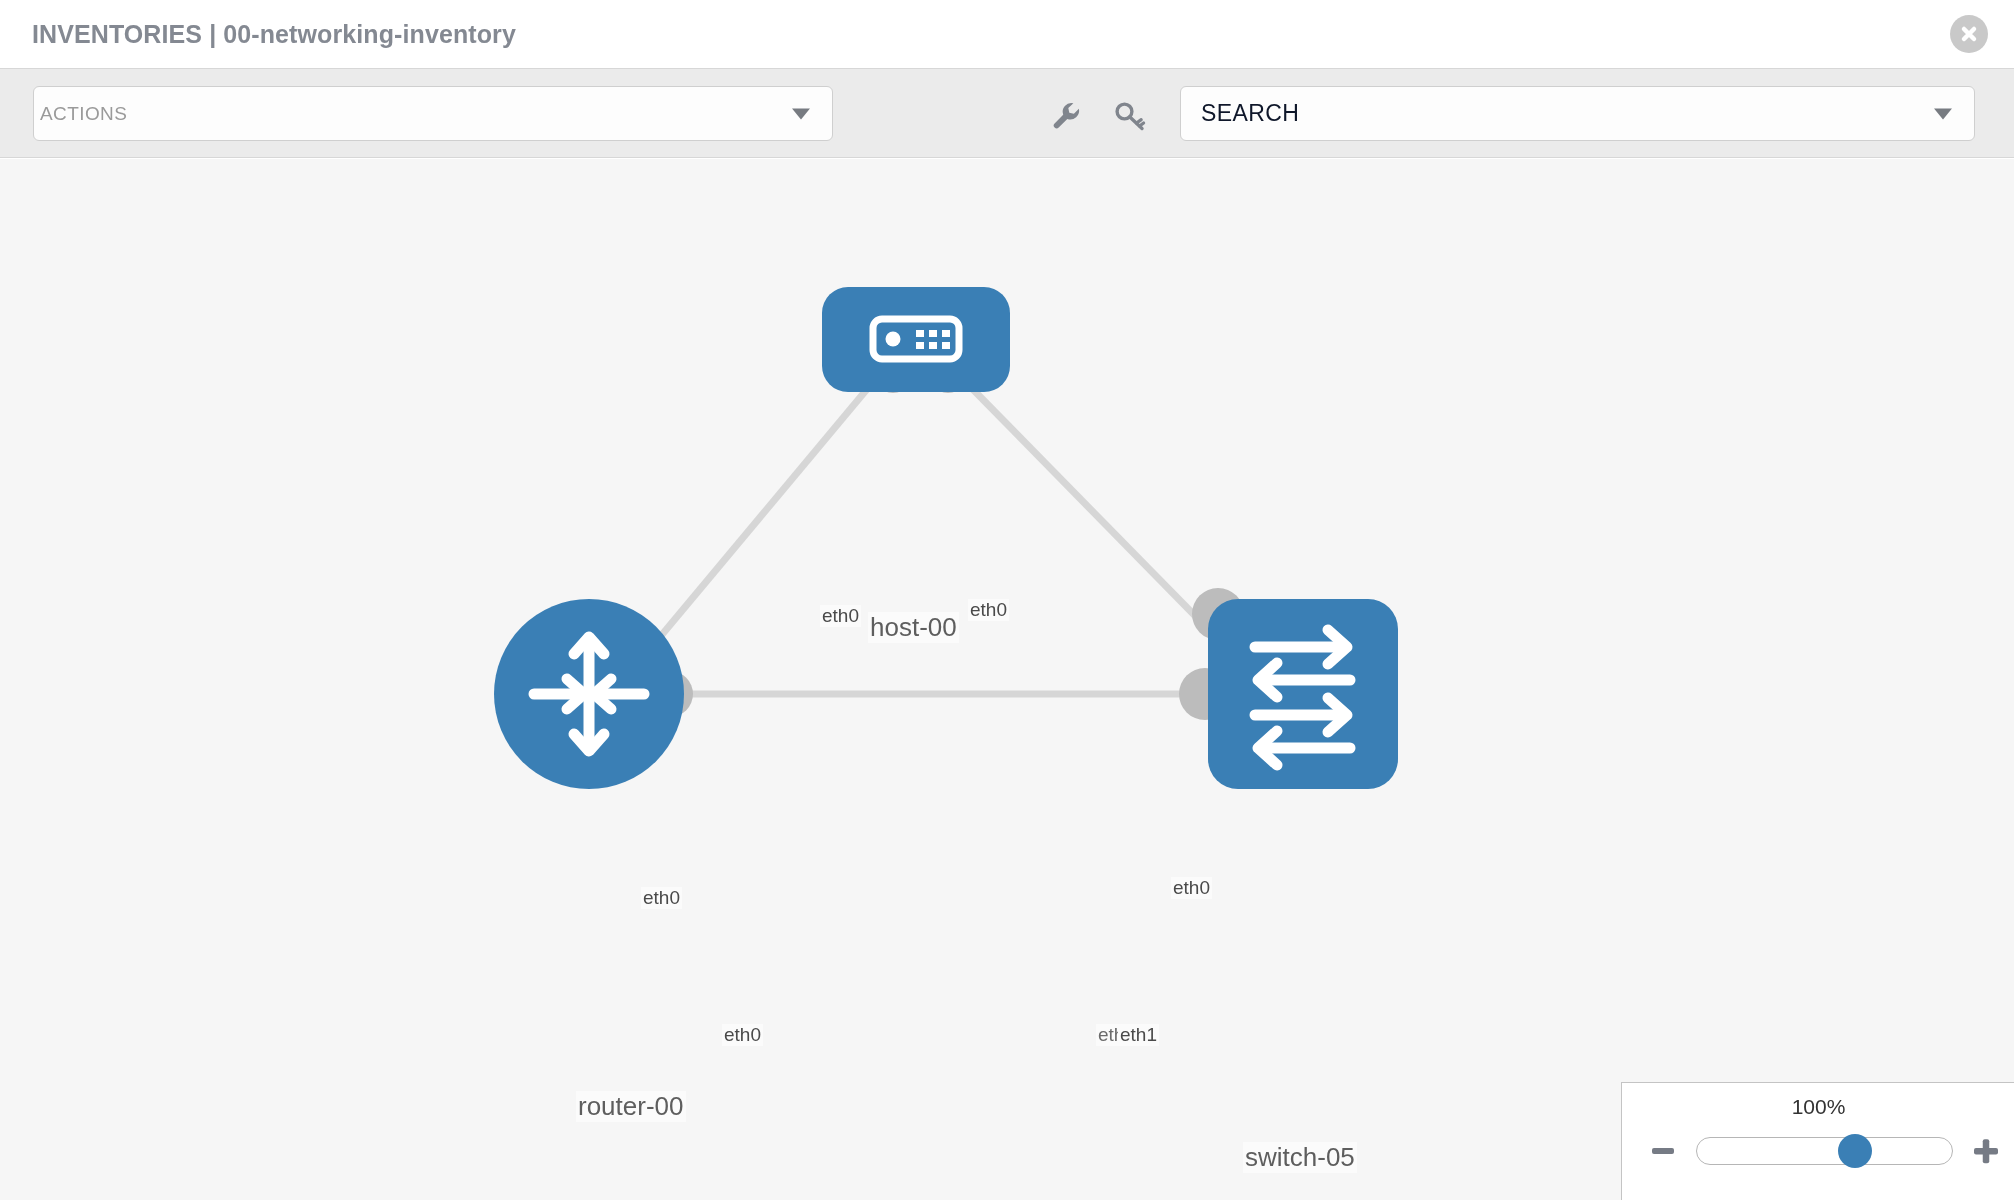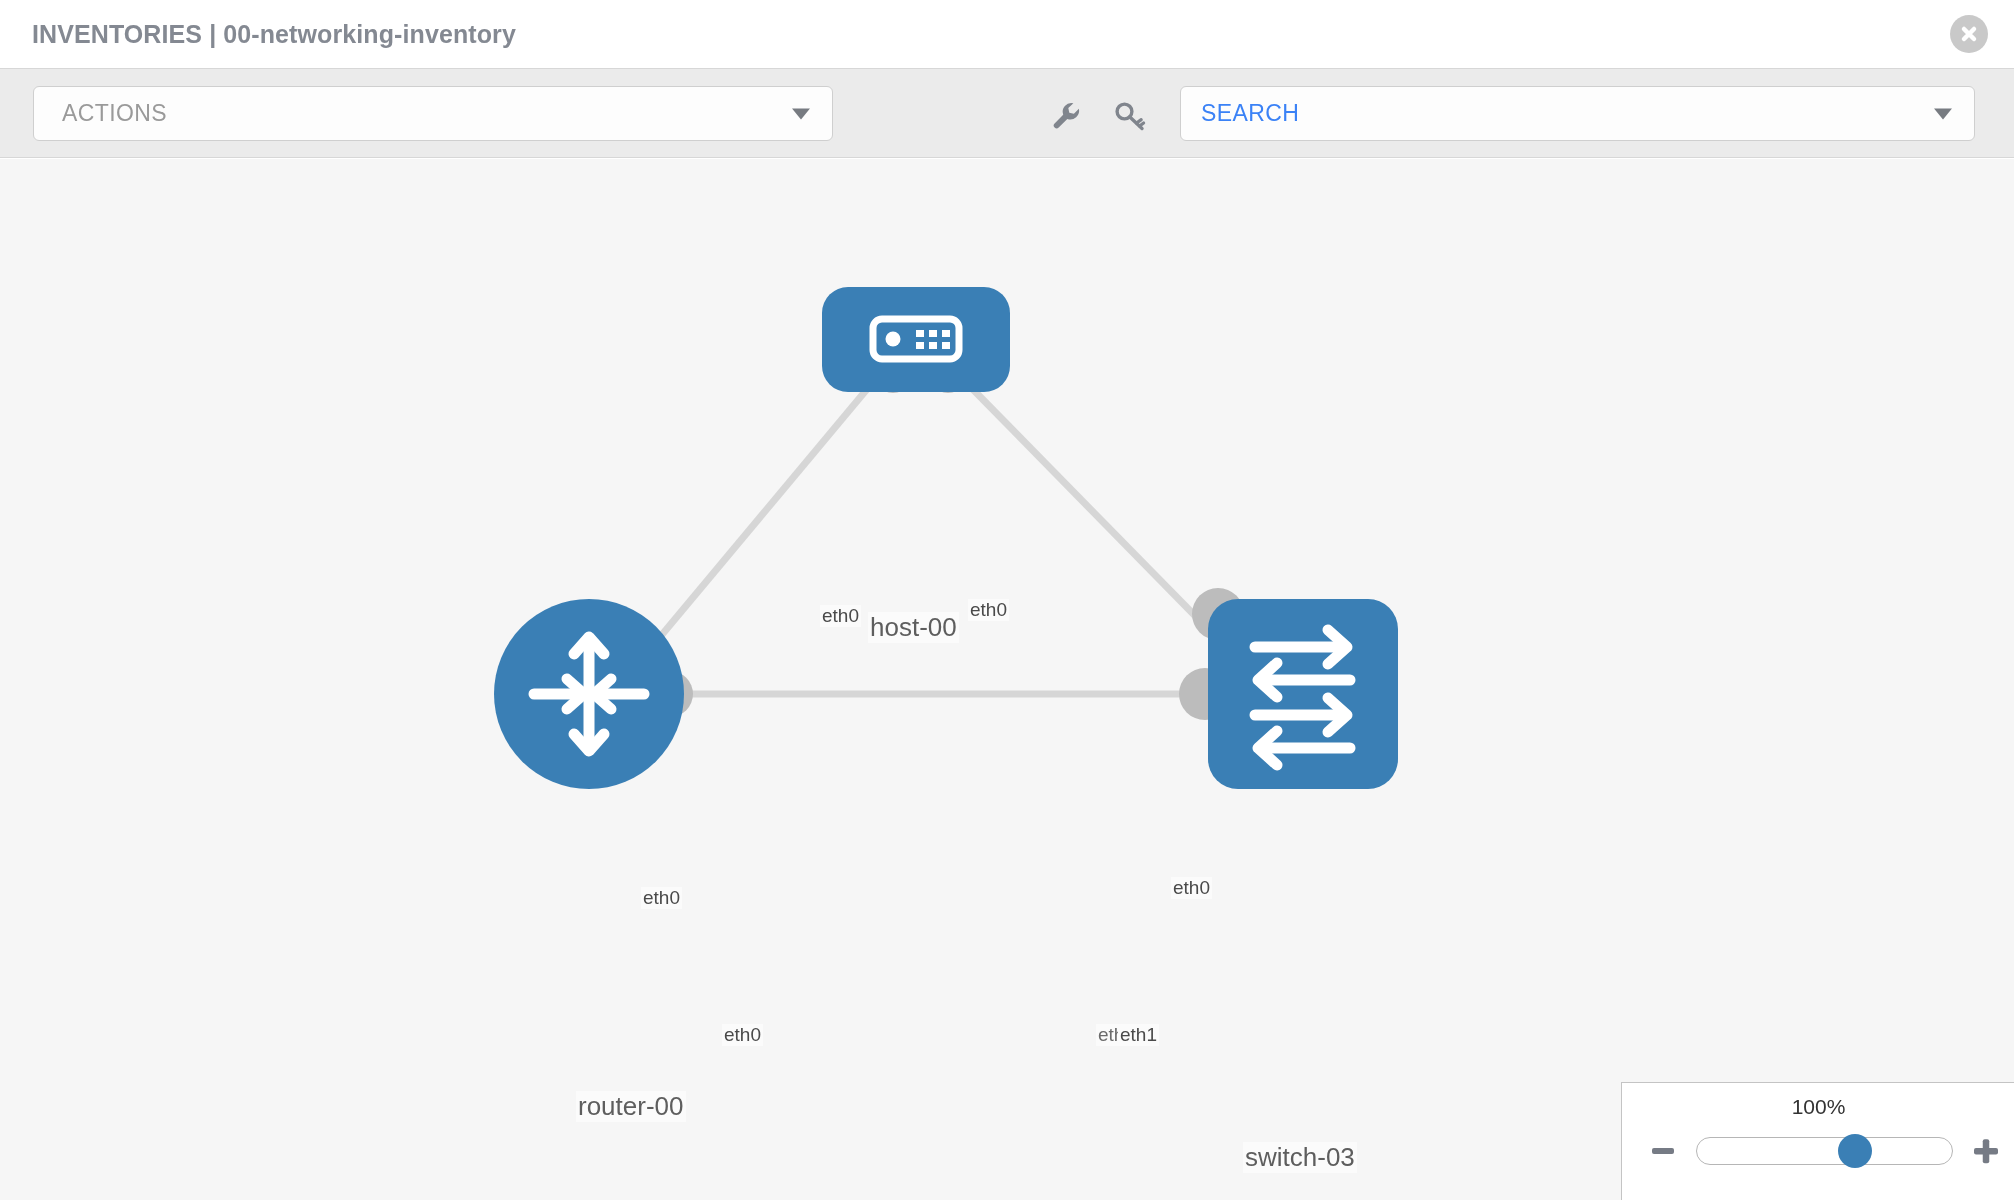--- a/index.html
+++ b/index.html
@@ -62,22 +62,22 @@
     left: 33px; top: 17px;
     width: 800px; height: 55px;
     background: #fdfdfd;
     border: 1px solid #cfcfcf;
     border-radius: 6px;
     display: flex;
     align-items: center;
     cursor: pointer;
   }
   .actions-select .label {
-    margin-left: 28px;
-    font-size: 23px;
+    margin-left: 6px;
+    font-size: 19px;
     color: #9a9a9a;
     letter-spacing: .4px;
   }
   .caret {
     position: absolute;
     right: 22px; top: 50%;
     transform: translateY(-50%);
     width: 0; height: 0;
     border-left: 9px solid transparent;
     border-right: 9px solid transparent;
@@ -102,21 +102,21 @@
     background: #fdfdfd;
     border: 1px solid #cfcfcf;
     border-radius: 6px;
     display: flex;
     align-items: center;
     cursor: text;
   }
   .search-select .label {
     margin-left: 20px;
     font-size: 23px;
-    color: #3b82f6;
+    color: #0f172a;
     letter-spacing: .4px;
   }
 
   
   .canvas {
     position: absolute;
     left: 0; top: 159px;
     width: 2014px;
     height: 1041px;
     background: #f6f6f6;
@@ -329,21 +329,21 @@
     <div class="iface-label" style="left:820px; top:446px;">eth0</div>
     <div class="iface-label" style="left:968px; top:440px;">eth0</div>
     <div class="iface-label" style="left:641px; top:728px;">eth0</div>
     <div class="iface-label" style="left:1171px; top:718px;">eth0</div>
     <div class="iface-label" style="left:722px; top:865px;">eth0</div>
     <div class="iface-label" style="left:1096px; top:865px; color:#6b6b6b;">eth</div>
     <div class="iface-label" style="left:1118px; top:865px;">eth1</div>
 
     <div class="node-label" style="left:868px; top:425px;margin-top:28px;">host-00</div>
     <div class="node-label" style="left:528px; top:932px;margin-left:48px;">router-00</div>
-    <div class="node-label" style="left:1243px; top:983px;">switch-03</div>
+    <div class="node-label" style="left:1243px; top:983px;">switch-05</div>
 
   </div>
 
   <div class="zoom-panel">
     <div class="zoom-pct">100%</div>
     <div class="zoom-row">
       <div class="zoom-minus">
         <svg width="28" height="28" viewBox="0 0 28 28">
           <rect x="3" y="11" width="22" height="6" rx="2" fill="#767b85"></rect>
         </svg>

